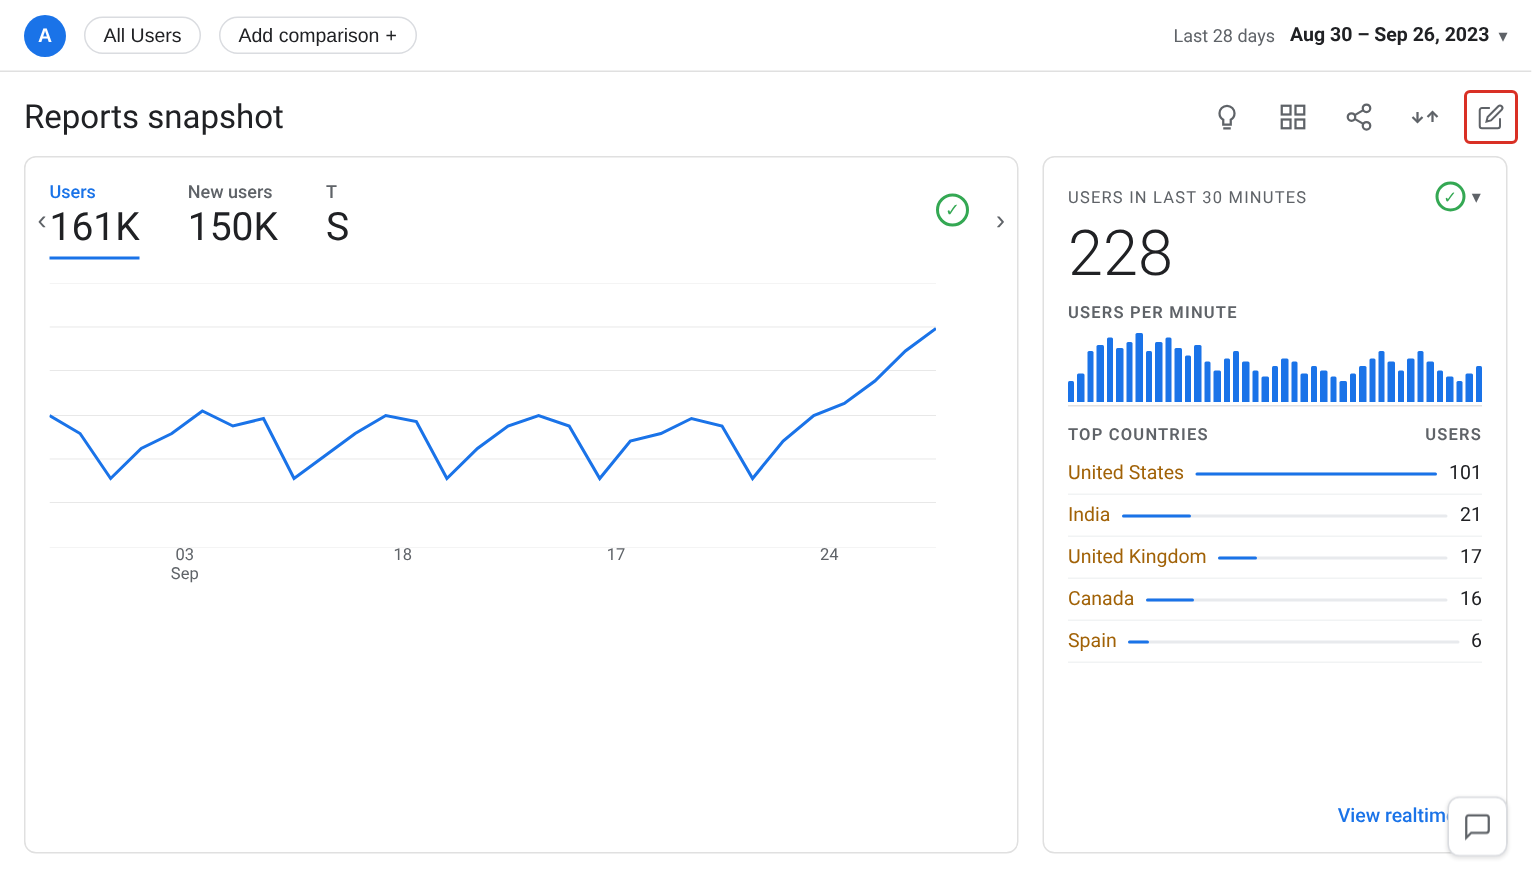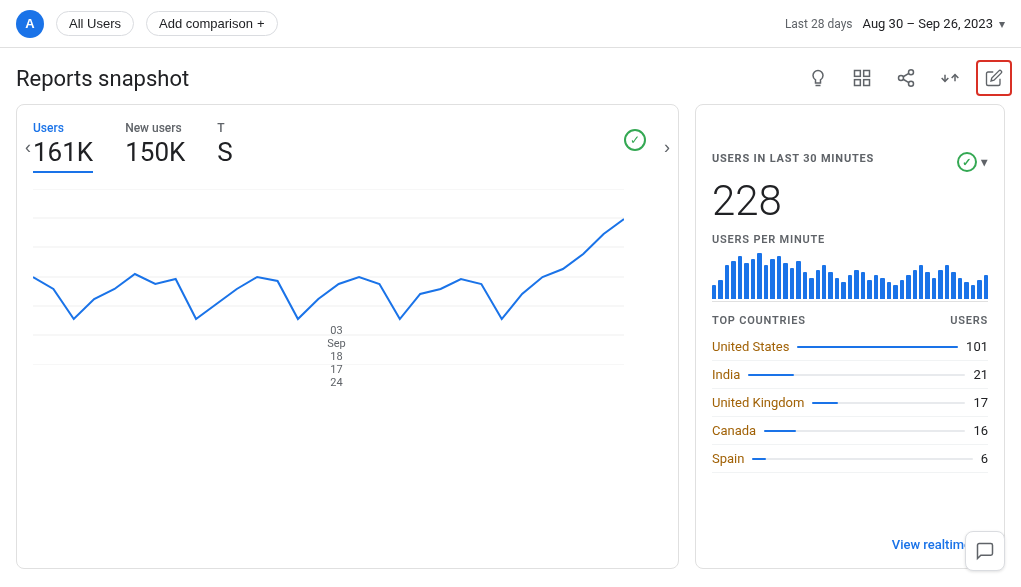--- a/index.html
+++ b/index.html
@@ -66,21 +66,21 @@
       color: #5f6368;
     }
     .date-range-label {
       color: #5f6368;
       font-size: 12px;
       margin-right: 4px;
     }
     .date-range-value {
       color: #202124;
       font-size: 13px;
-      font-weight: 400;
+      font-weight: 700;
     }
     .date-dropdown-btn {
       background: none;
       border: none;
       cursor: pointer;
       color: #5f6368;
       font-size: 13px;
       display: flex; align-items: center; gap: 2px;
     }
 
@@ -227,29 +227,28 @@
     .right-panel {
       width: 310px;
       border: 1px solid #e0e0e0;
       border-radius: 8px;
       padding: 16px;
       display: flex;
       flex-direction: column;
     }
     .realtime-header {
       font-size: 11px;
-      font-weight: 700;
+      font-weight: 400;
       letter-spacing: 0.8px;
       color: #5f6368;
       text-transform: uppercase;
       margin-bottom: 4px;
       display: flex;
-      align-items: flex-start;
+      align-items: center;
       justify-content: space-between;
-      margin-top: 31px;
     }
     .realtime-check {
       display: flex;
       align-items: center;
       gap: 4px;
     }
     .green-check {
       width: 20px; height: 20px;
       border-radius: 50%;
       border: 2px solid #34a853;
@@ -487,21 +486,21 @@
             440,95
             460,130
             480,105
             500,88
             520,80
             540,65
             560,45
             580,30
           "></polyline>
       </svg>
-      <div class="chart-x-labels" style="position:absolute;bottom:0;left:16px;right:38px;display:flex;justify-content:space-around;flex-direction:column;">
+      <div class="chart-x-labels" style="position:absolute;bottom:0;left:16px;right:38px;display:flex;justify-content:space-around;">
         <div class="x-label">
           <div>03</div>
           <div style="color:#5f6368">Sep</div>
         </div>
         <div class="x-label">
           <div>18</div>
         </div>
         <div class="x-label">
           <div>17</div>
         </div>

